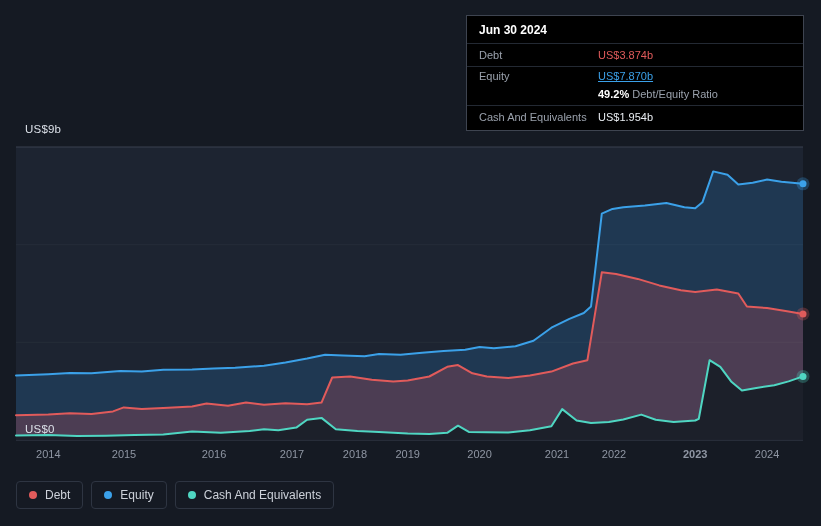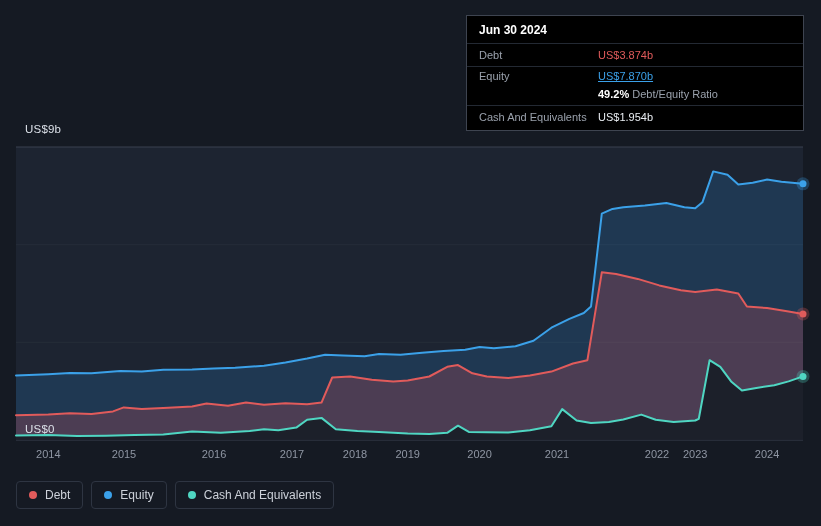--- a/index.html
+++ b/index.html
@@ -78,22 +78,22 @@
 
   <div class="x-axis" id="x-axis">
       <span style="left: 48.3px;">2014</span>
       <span style="left: 124px;">2015</span>
       <span style="left: 192.1px; margin-left: 22px;">2016</span>
       <span style="left: 264px; margin-left: 28px;">2017</span>
       <span style="left: 355px;">2018</span>
       <span style="left: 407.7px;">2019</span>
       <span style="left: 479.6px;">2020</span>
       <span style="left: 557px;">2021</span>
-      <span style="left: 657px;">2022</span>
-      <span style="left: 695.2px;">2023</span>
+      <span style="left: 614px;">2022</span>
+      <span style="left: 695.2px; font-weight: bold;">2023</span>
       <span style="left: 767.1px;">2024</span>
     </div>
 
   <div class="tooltip">
     <div class="tt-date">Jun 30 2024</div>
     <div class="tt-row first sep">
       <span class="tt-label">Debt</span>
       <span class="tt-value" style="color: rgb(225, 91, 91);">US$3.874b</span>
     </div>
     <div class="tt-row">

